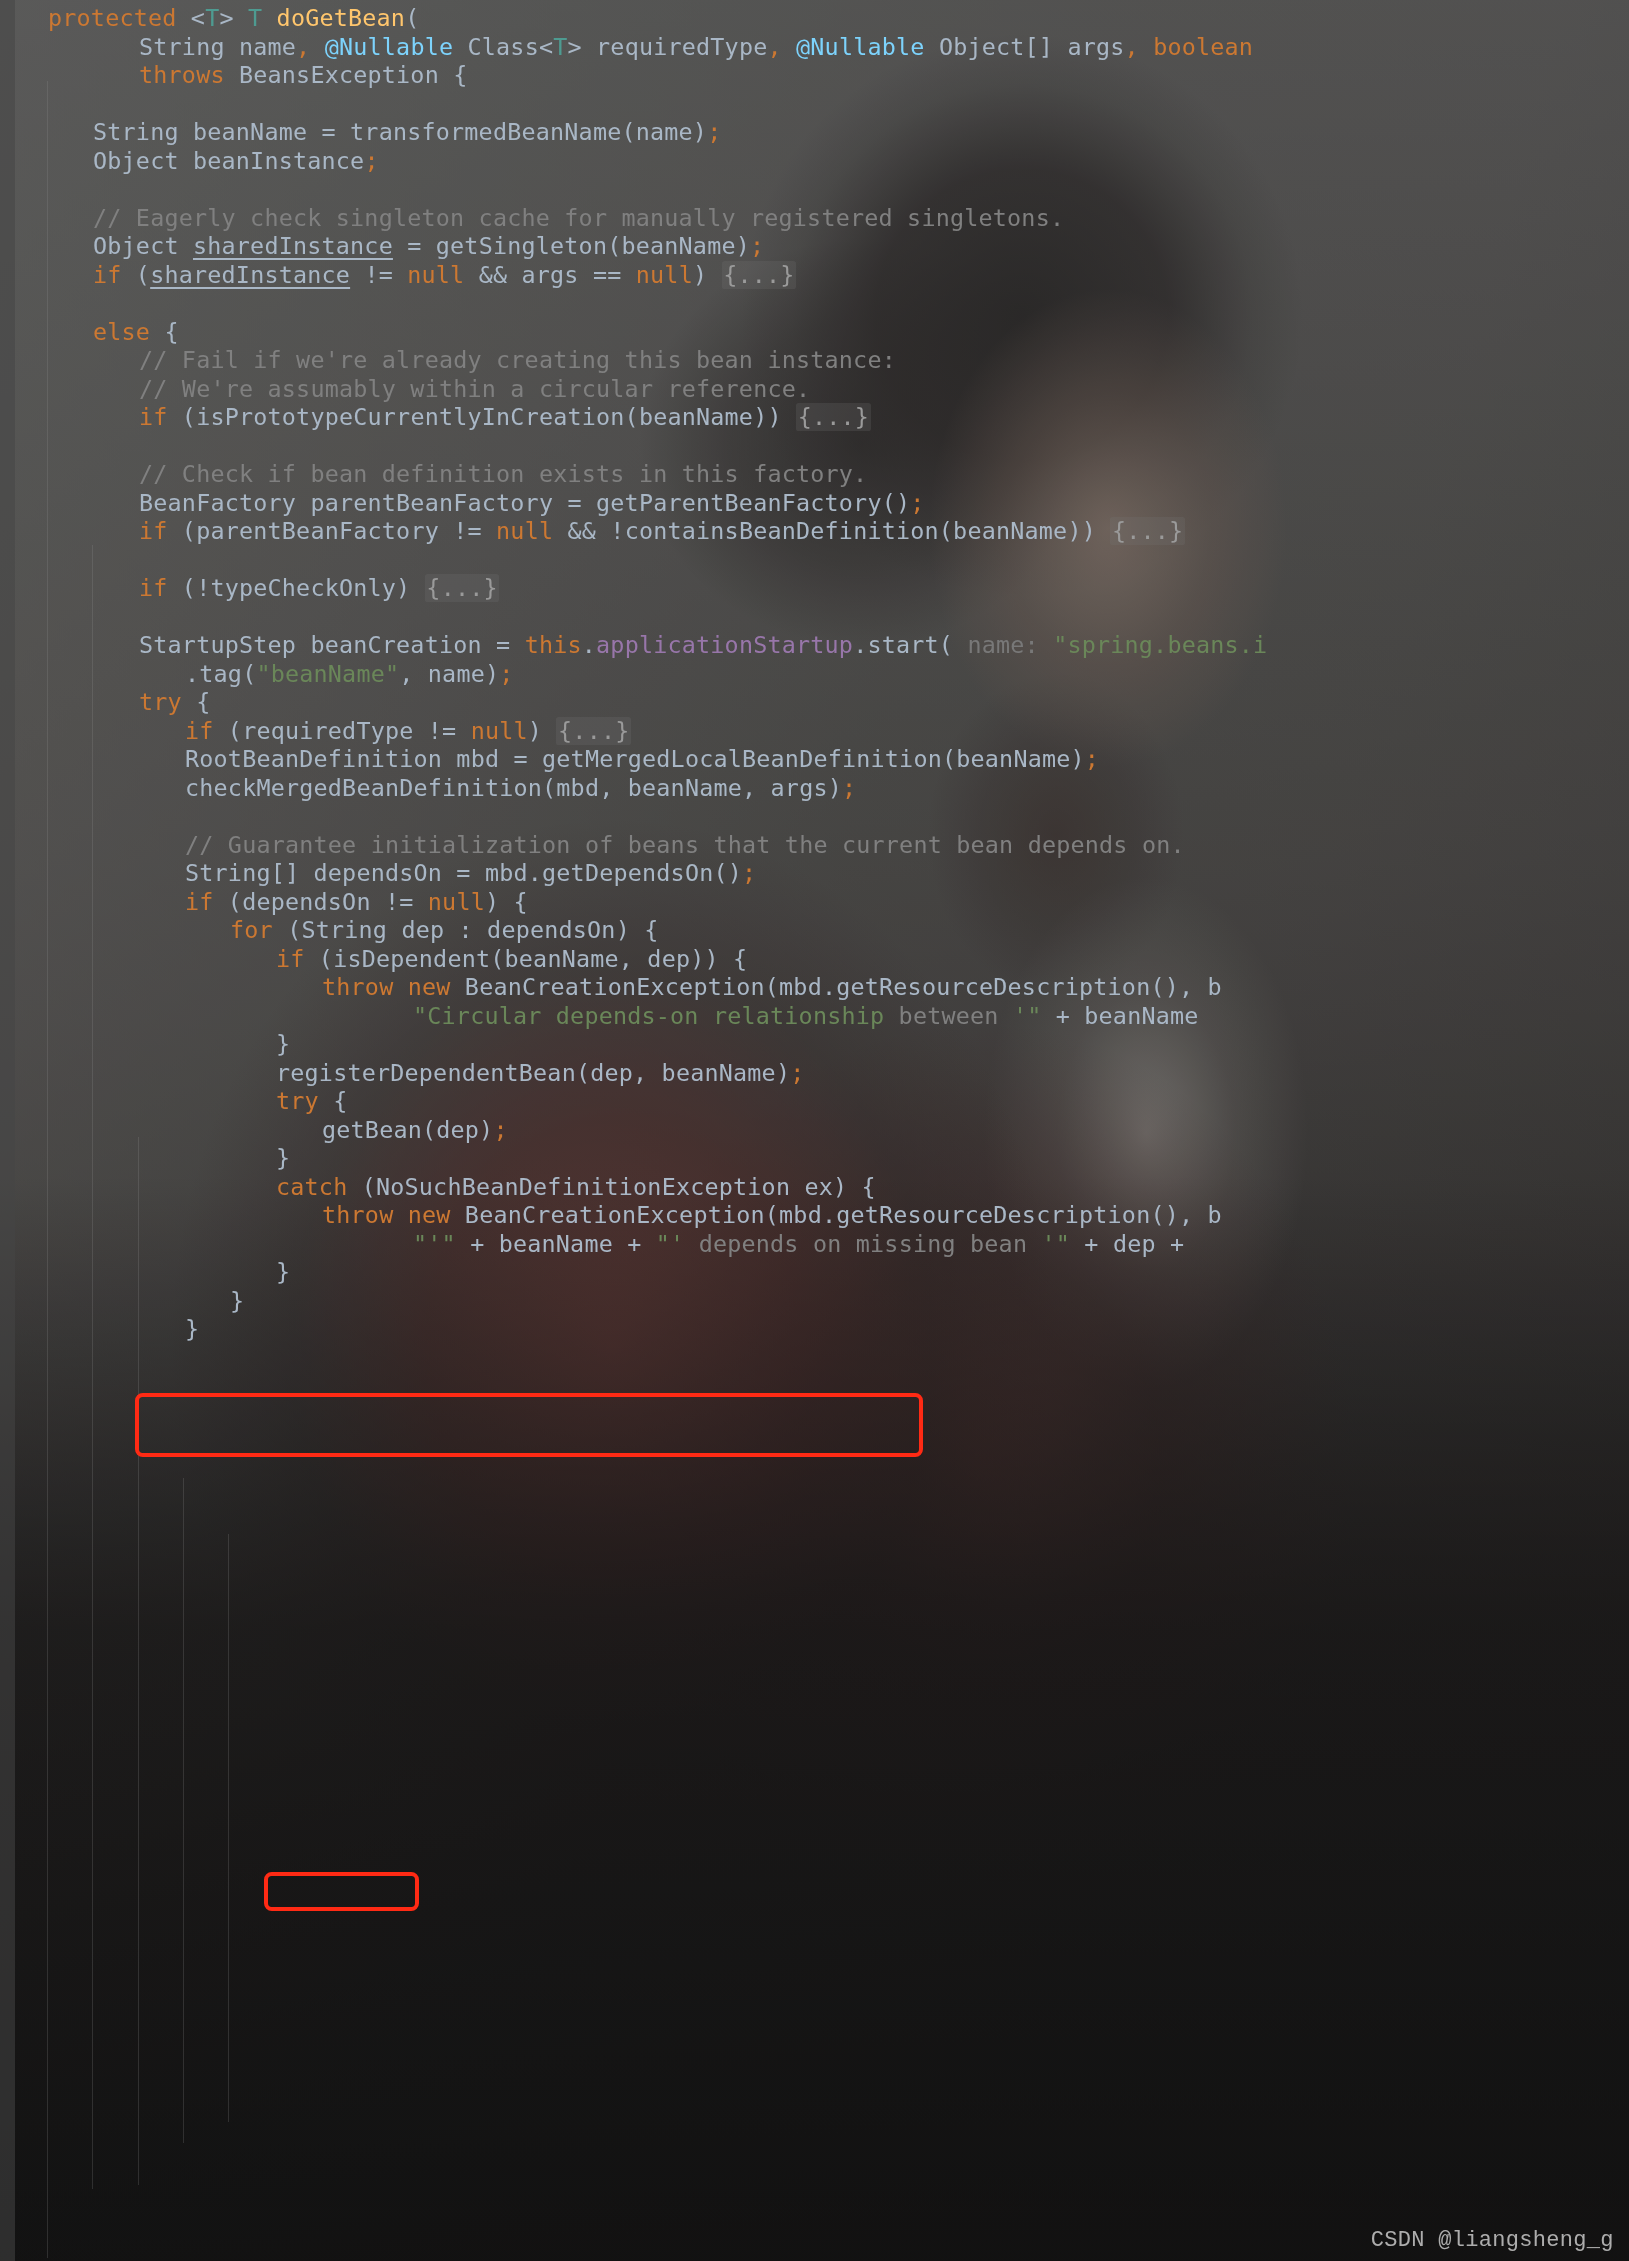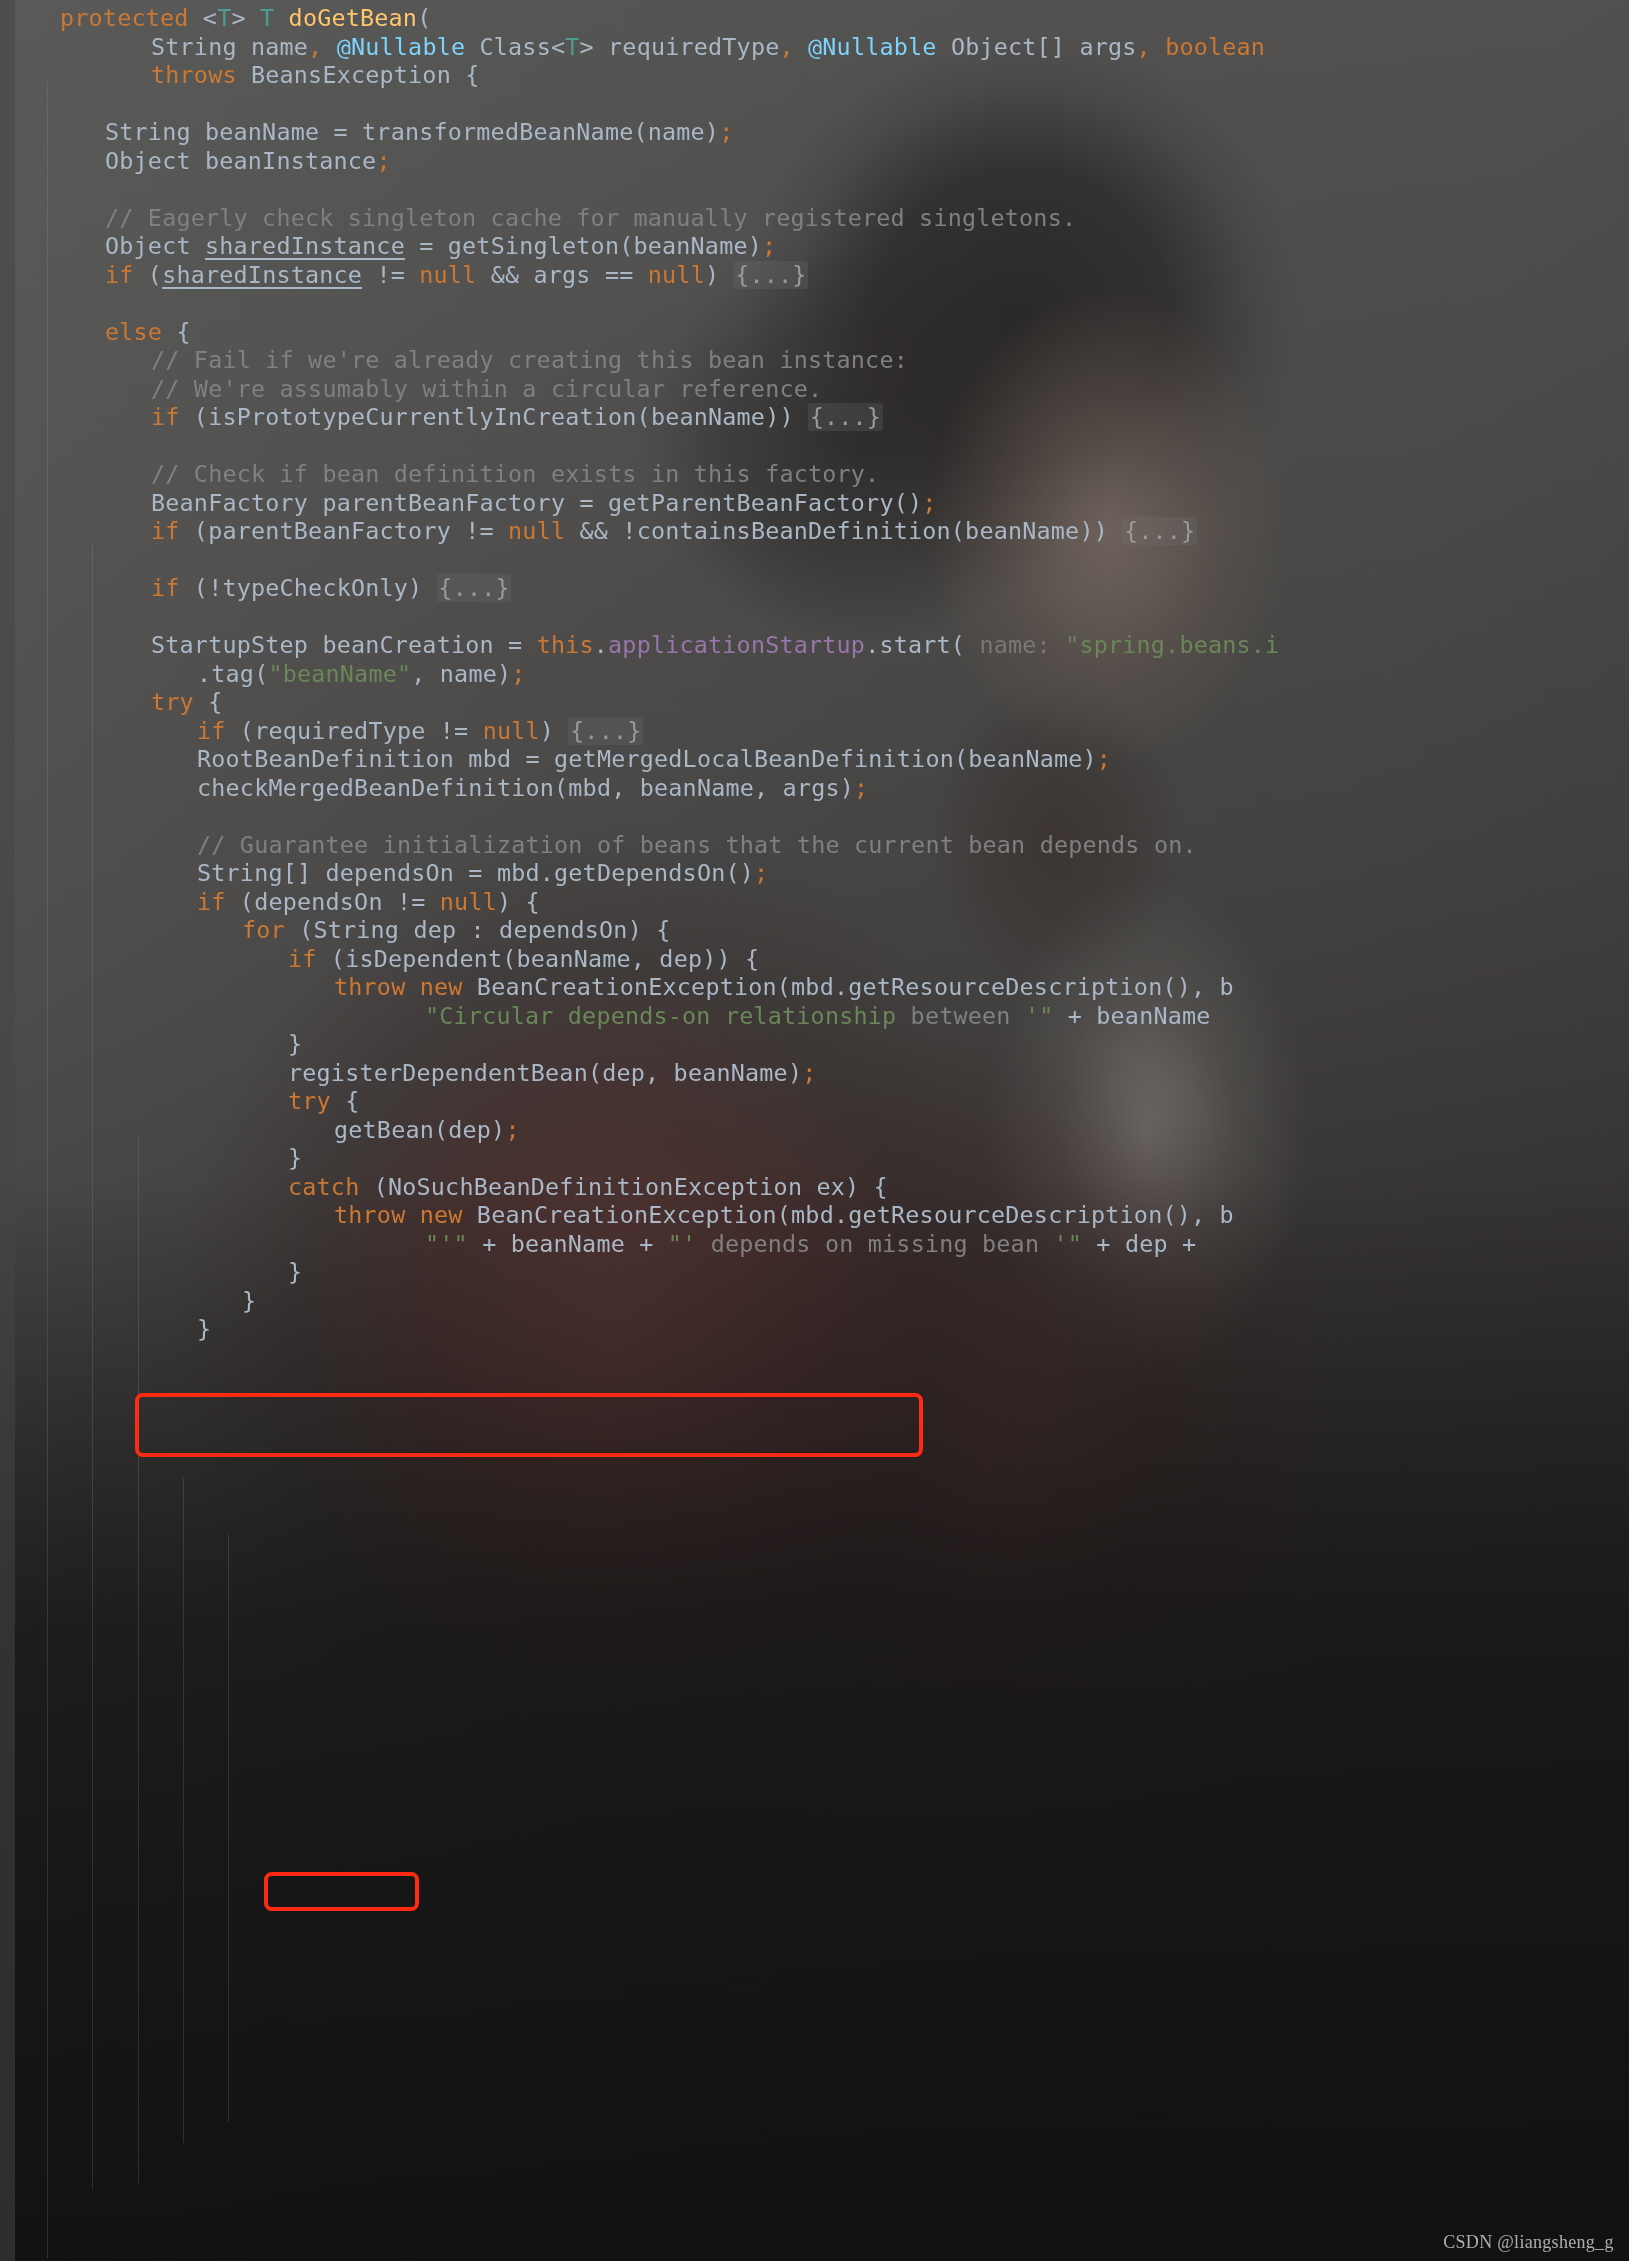--- a/index.html
+++ b/index.html
@@ -61,21 +61,20 @@
   
   #code {
     position:absolute;
     left:0; top:0; right:0; bottom:0;
     font-size:23.4px;
     line-height:28.5px;
     letter-spacing:0.2px;
     white-space:pre;
     color:#a9b7c6;
     padding-top:4.3px;
-    padding-left:12px;
   }
   .line { height:28.5px; white-space:pre; }
 
   
   .kw   { color:#cc7832; }           
   .typ  { color:#4e9b91; }           
   .mth  { color:#ffc66d; }           
   .ann  { color:#7dd3fc; }           
   .cm   { color:#808080; }           
   .str  { color:#6a8759; }           
@@ -97,22 +96,22 @@
     border-radius:7.7px;
     pointer-events:none;
   }
   #redbox-dependson { left:135px; top:1393px; width:788px; height:64px; }
   #redbox-getbean   { left:264px; top:1872px; width:155px; height:39px; }
 
   
   #watermark {
     position:absolute;
     right:15.3px; bottom:8.5px;
-    font-family:Liberation Serif, serif;
-    font-size:18px;
+    font-family:Liberation Mono, monospace;
+    font-size:22px;
     color:#cfcfcf;
     opacity:.82;
     letter-spacing:0.3px;
   }
 </style>
 </head>
 <body>
 
 <div id="editor">
 

